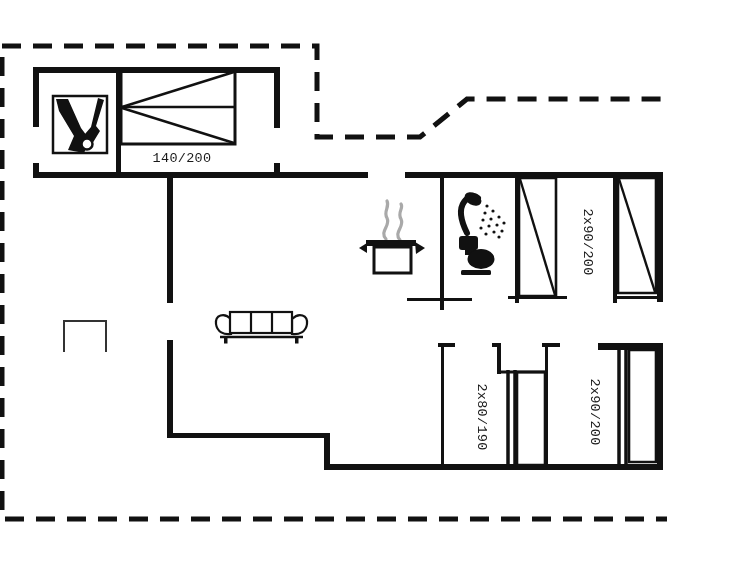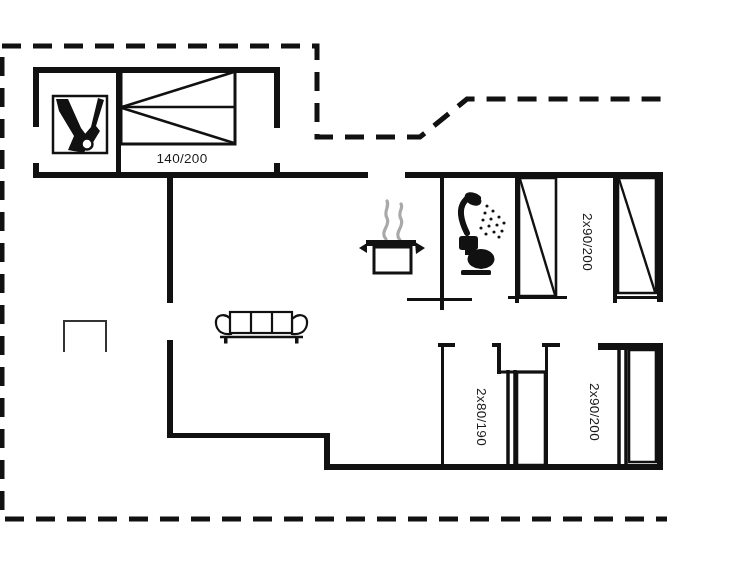--- a/index.html
+++ b/index.html
@@ -6,21 +6,21 @@
     --wall:#111111;
     --bg:#ffffff;
     --steam:#a9a9a9;
     --text:#1a1a1a;
   }
   html,body{margin:0;padding:0;background:var(--bg);}
   #stage{
     position:relative;
     width:667px;height:566px;
     background:var(--bg);
-    font-family:Liberation Sans, sans-serif;
+    font-family:Liberation Mono, monospace;
     overflow:hidden;
   }
   #plan-svg{position:absolute;left:0;top:0;}
   .plan-label{
     position:absolute;
     color:var(--text);
     font-size:13.5px;
     letter-spacing:.3px;
     white-space:nowrap;
     user-select:none;

